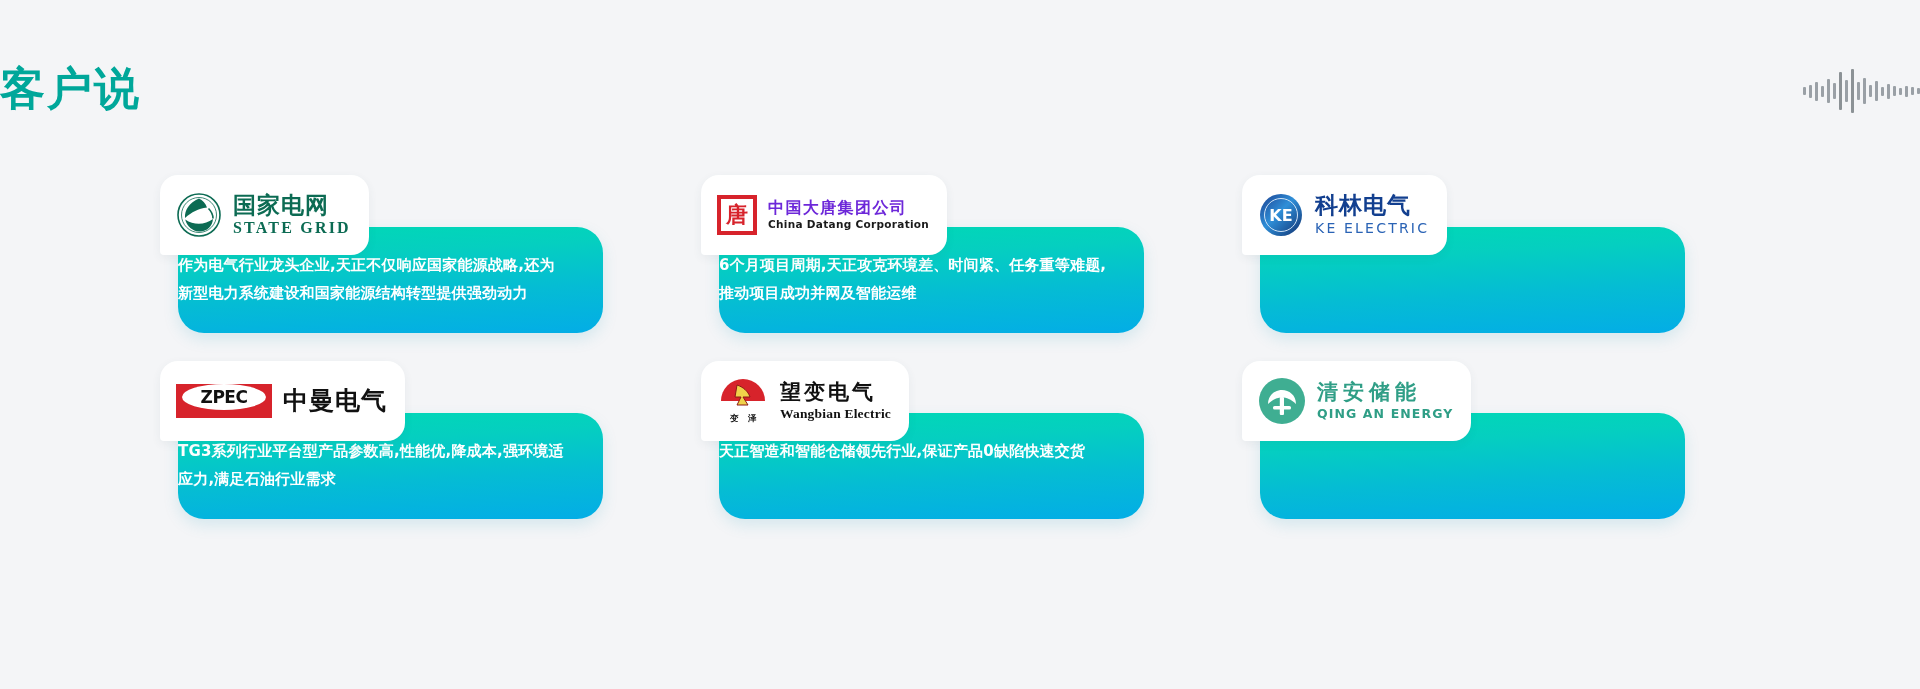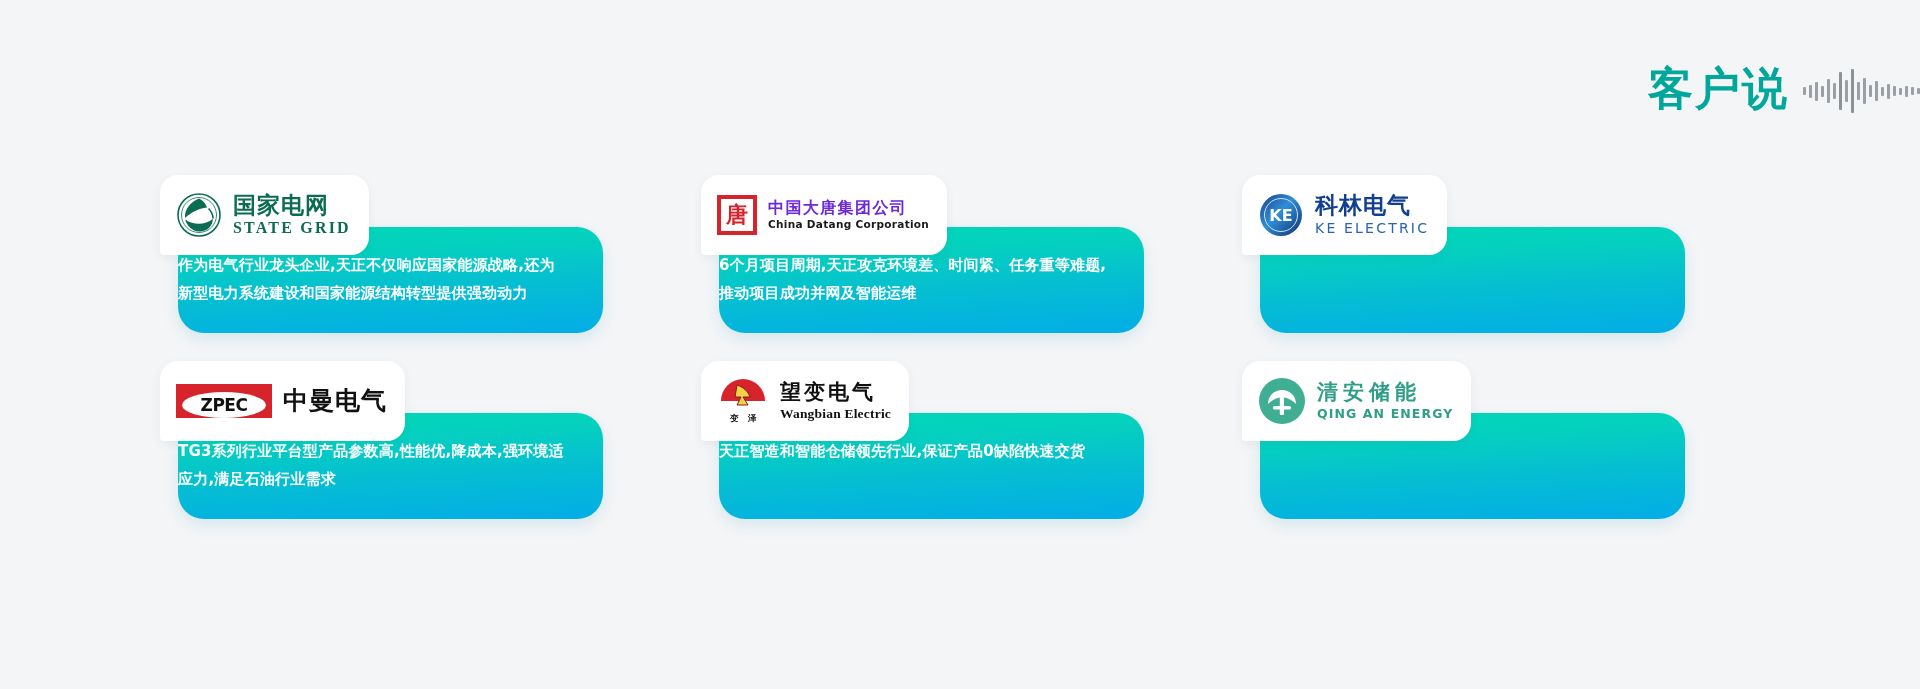--- a/index.html
+++ b/index.html
@@ -17,22 +17,22 @@
   }
 
   
   .heading-row {
     position: absolute;
     left: 0;
     top: 62px;
     width: 100%;
     display: flex;
     align-items: center;
-    justify-content: flex-end;
-    gap: 14px;
+    justify-content: space-between;
+    gap: 7px;
   }
 
   .section-title {
     font-family: "DejaVu Sans", "Liberation Sans", sans-serif;
     font-size: 45px;
     line-height: 1;
     font-weight: 700;
     color: #00a79a;
     letter-spacing: 2px;
   }
@@ -156,21 +156,21 @@
                        color: #111111; letter-spacing: 0.2px; margin-top: 2px; }
 
   .brand-qa .logo-cn { font-size: 21px; color: #2f9e86; letter-spacing: 5px; }
   .brand-qa .logo-en { font-family: "DejaVu Sans", sans-serif; font-size: 12.5px; font-weight: 700;
                        color: #2f9e86; letter-spacing: 1.1px; margin-top: 2px; }
 
   
   .zpec-mark {
     width: 96px; height: 34px;
     background: #d7232b;
-    display: flex; align-items: flex-end; justify-content: center;
+    display: flex; align-items: flex-start; justify-content: center;
     position: relative;
   }
   .zpec-oval {
     width: 84px; height: 26px;
     background: #ffffff;
     border-radius: 50%;
     display: flex; align-items: center; justify-content: center;
   }
   .zpec-text {
     font-family: "DejaVu Sans", sans-serif;

